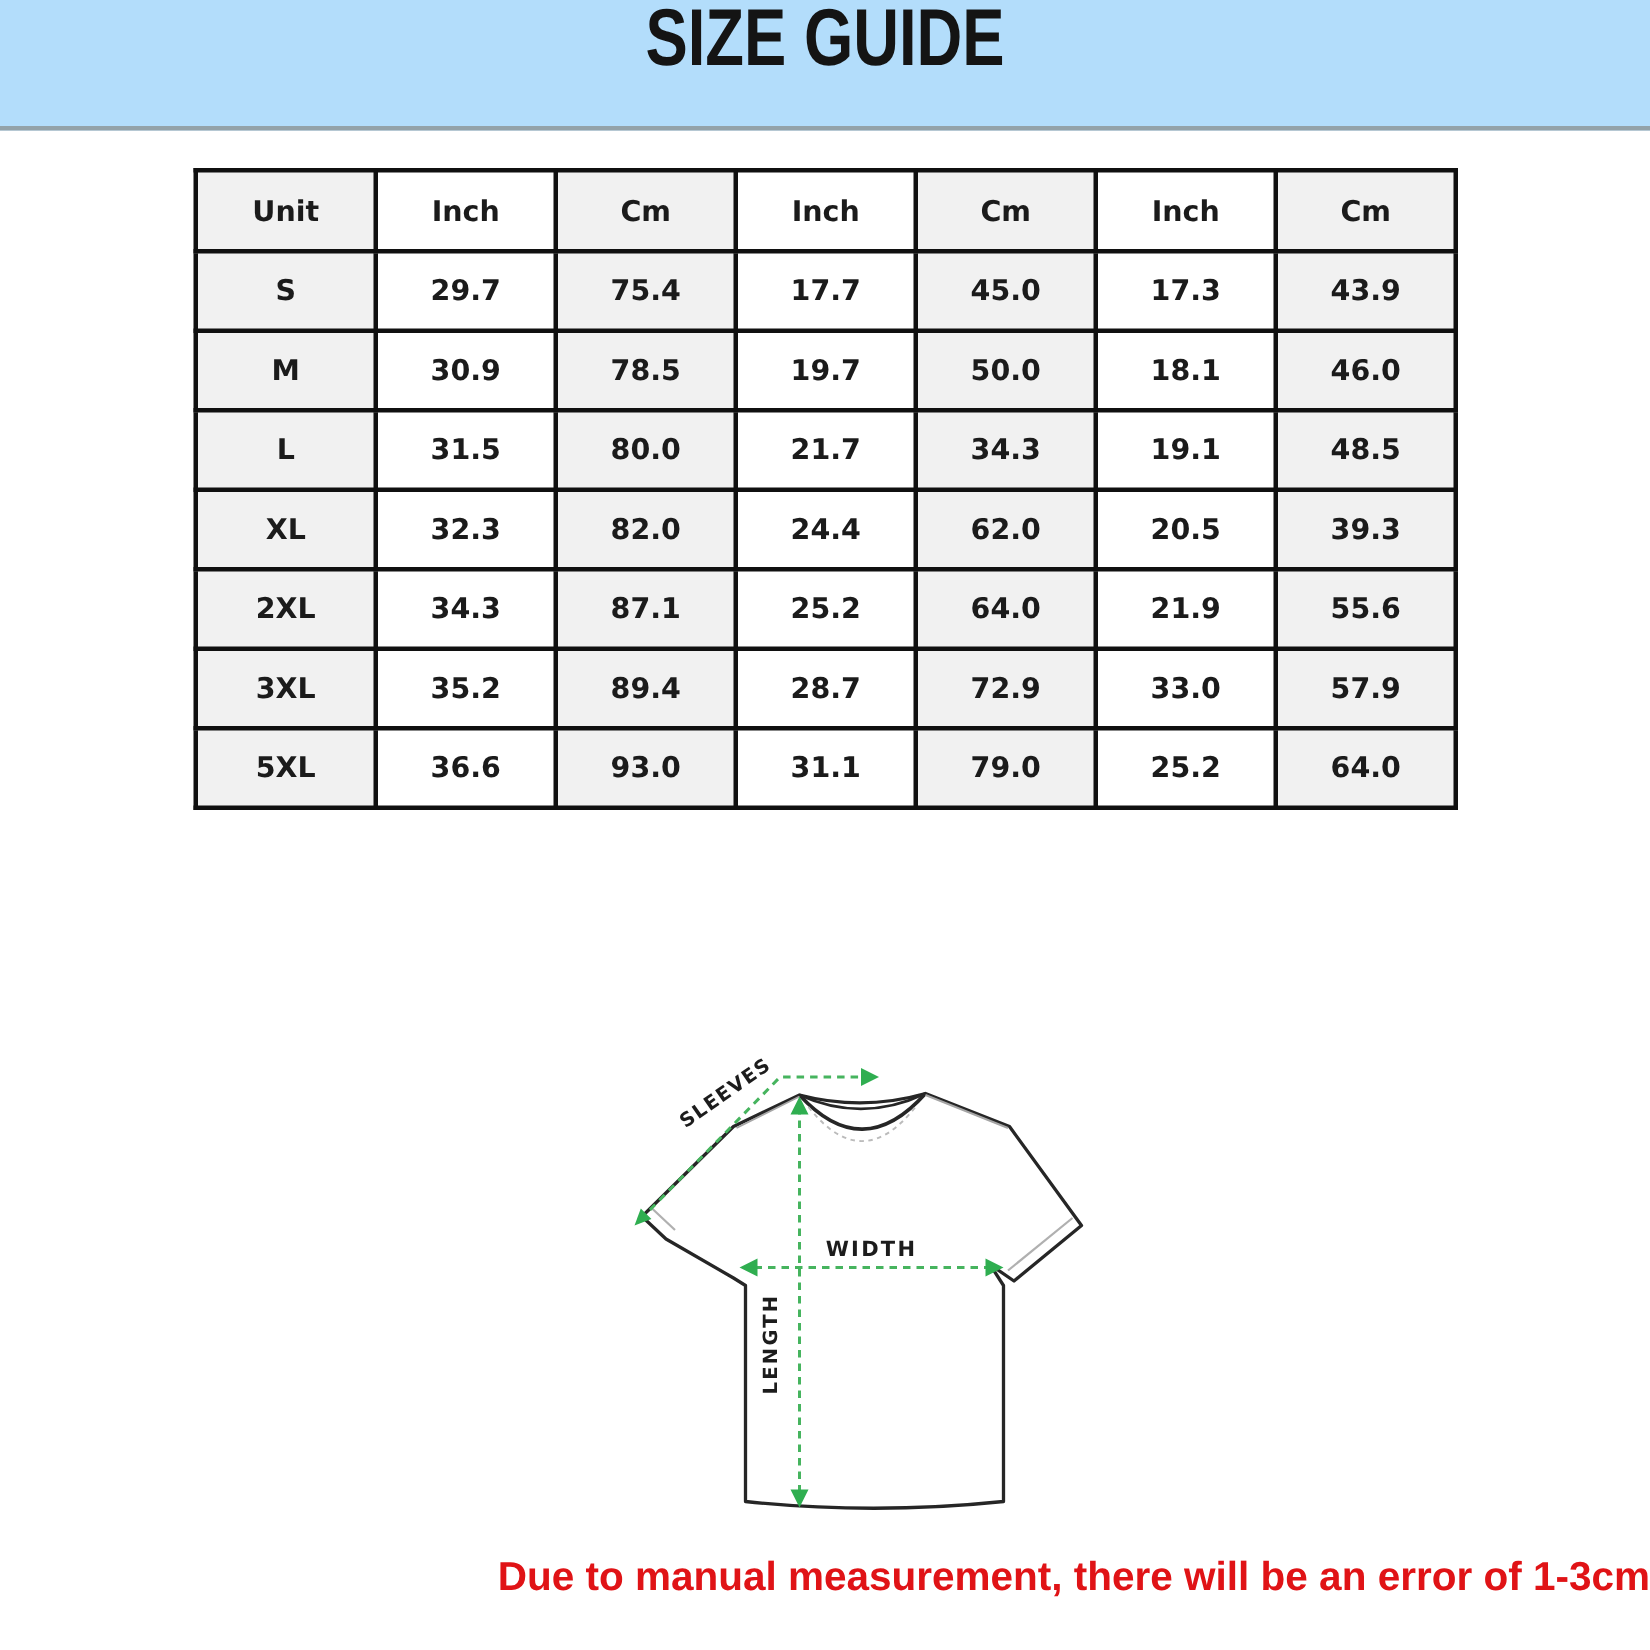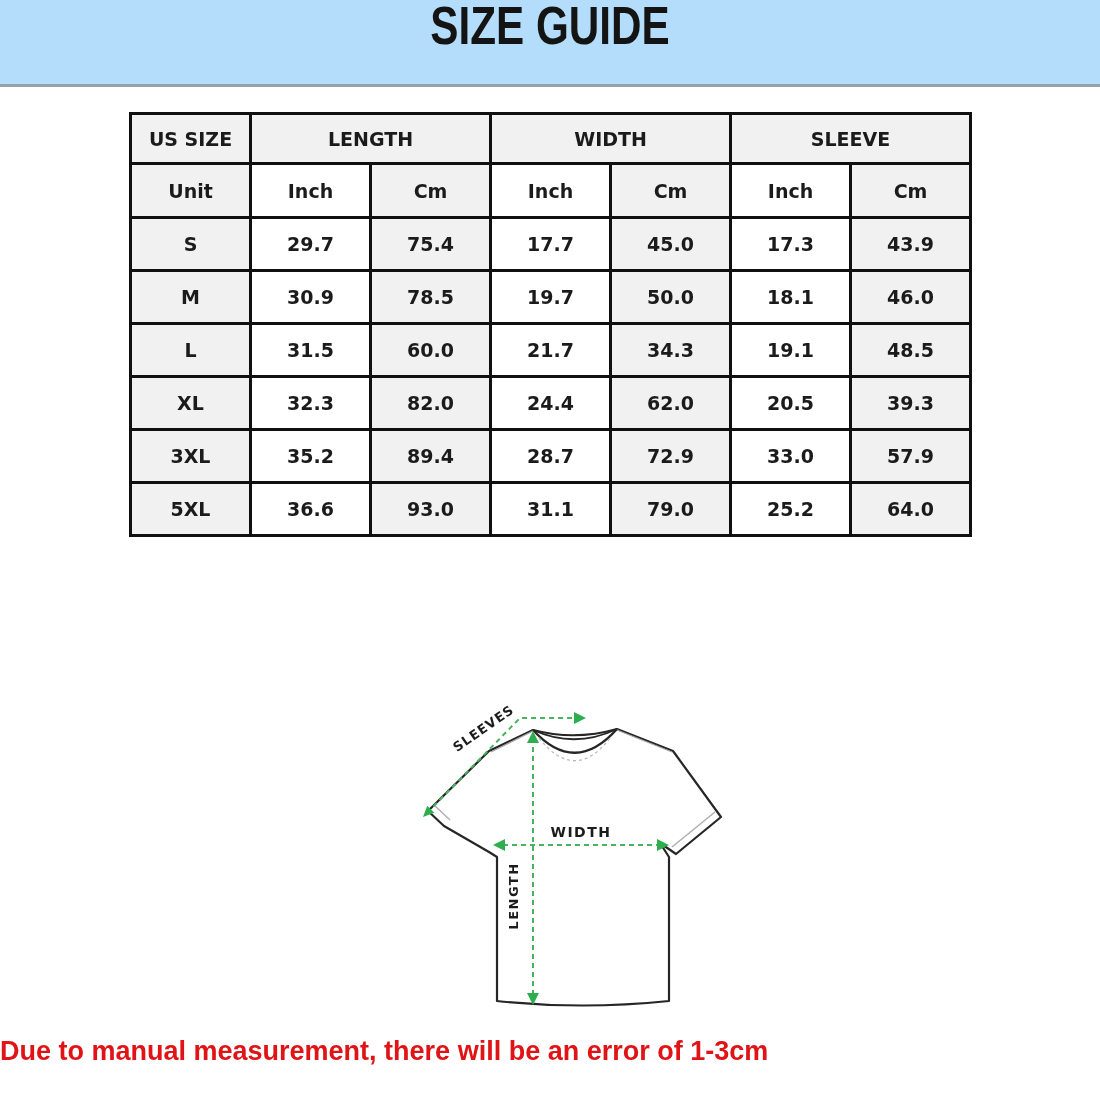--- a/index.html
+++ b/index.html
@@ -26,21 +26,21 @@
   .g{background:#f1f1f1;}
   .w{background:#ffffff;}
 
   
   .diagram{position:absolute;left:390px;top:690px;width:420px;height:330px;}
   .diagram svg{display:block;}
   .measure-label{font-family:"DejaVu Sans",sans-serif;font-weight:700;fill:#1c1c1c;}
 
   
   .footnote{position:absolute;left:0;top:1036px;width:1100px;margin:0;
-            text-align:left;font-family:"Liberation Sans",sans-serif;
+            text-align:right;font-family:"Liberation Sans",sans-serif;
             font-weight:700;font-size:27px;color:#e01316;}
 </style>
 </head>
 <body>
 
 <div class="page">
 
   <header class="banner">
     <h1>SIZE GUIDE</h1>
   </header>
@@ -49,26 +49,20 @@
     <colgroup>
       <col style="width:120px">
         <col style="width:120px">
         <col style="width:120px">
       <col style="width:120px">
         <col style="width:120px">
         <col style="width:120px">
       <col style="width:120px">
     </colgroup>
     <thead>
-      <tr class="group-row">
-        <th class="g">US SIZE</th>
-        <th class="g" colspan="2">LENGTH</th>
-        <th class="g" colspan="2">WIDTH</th>
-        <th class="g" colspan="2">SLEEVE</th>
-      </tr>
       <tr class="unit-row">
         <th class="g">Unit</th>
         <th class="w">Inch</th>
         <th class="g">Cm</th>
         <th class="w">Inch</th>
         <th class="g">Cm</th>
         <th class="w">Inch</th>
         <th class="g">Cm</th>
       </tr>
     </thead>
@@ -87,34 +81,43 @@
         <td class="w">30.9</td>
         <td class="g">78.5</td>
         <td class="w">19.7</td>
         <td class="g">50.0</td>
         <td class="w">18.1</td>
         <td class="g">46.0</td>
       </tr>
       <tr>
         <th class="g">L</th>
         <td class="w">31.5</td>
-        <td class="g">60.0</td>
+        <td class="g">80.0</td>
         <td class="w">21.7</td>
         <td class="g">34.3</td>
         <td class="w">19.1</td>
         <td class="g">48.5</td>
       </tr>
       <tr>
         <th class="g">XL</th>
         <td class="w">32.3</td>
         <td class="g">82.0</td>
         <td class="w">24.4</td>
         <td class="g">62.0</td>
         <td class="w">20.5</td>
         <td class="g">39.3</td>
+      </tr>
+      <tr>
+        <th class="g">2XL</th>
+        <td class="w">34.3</td>
+        <td class="g">87.1</td>
+        <td class="w">25.2</td>
+        <td class="g">64.0</td>
+        <td class="w">21.9</td>
+        <td class="g">55.6</td>
       </tr>
       <tr>
         <th class="g">3XL</th>
         <td class="w">35.2</td>
         <td class="g">89.4</td>
         <td class="w">28.7</td>
         <td class="g">72.9</td>
         <td class="w">33.0</td>
         <td class="g">57.9</td>
       </tr>

